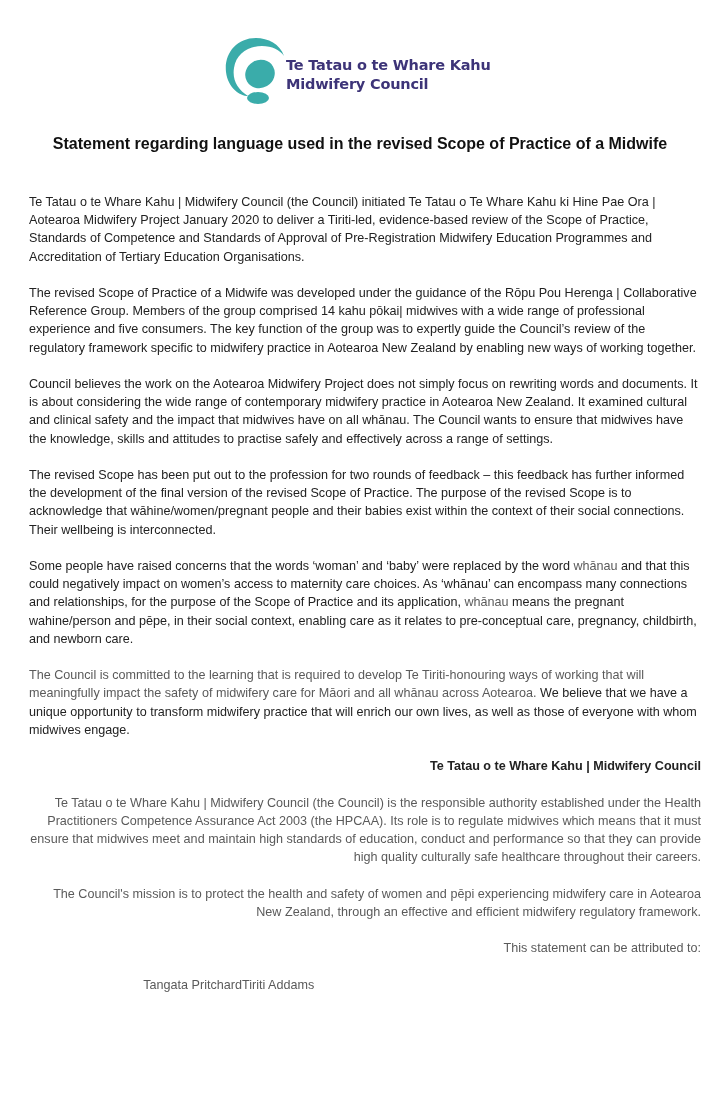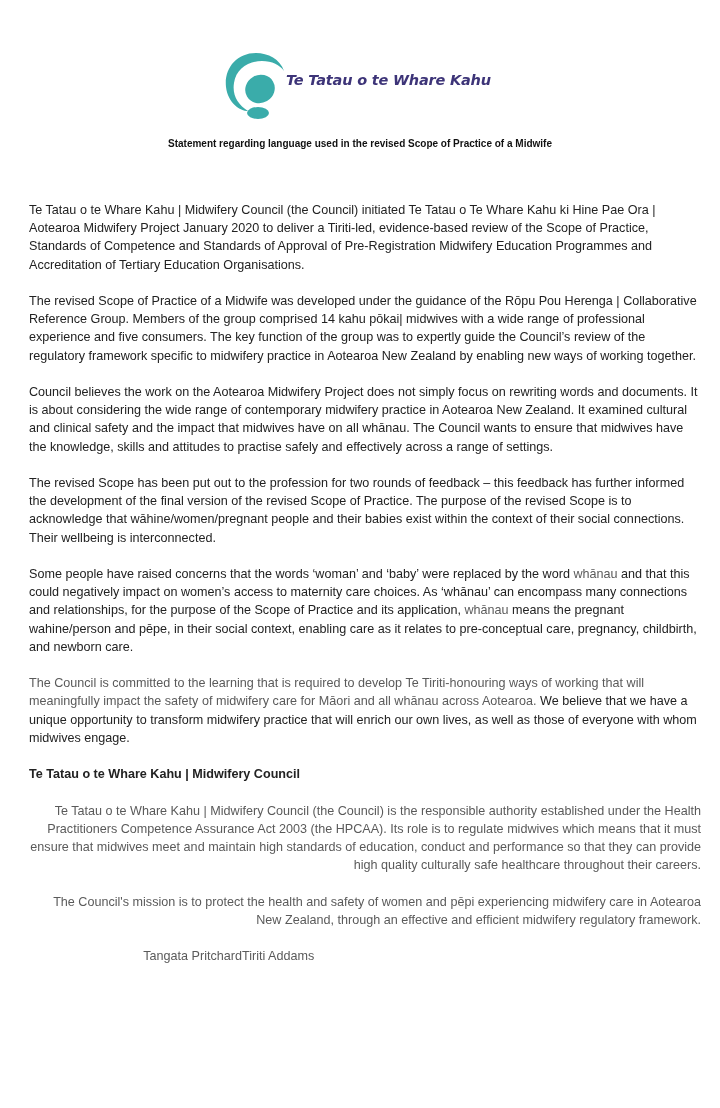--- a/index.html
+++ b/index.html
@@ -1,56 +1,58 @@
 <!DOCTYPE html>
 <html><head>
 <meta charset="utf-8">
 <style>
   html, body { margin: 0; padding: 0; background: #ffffff; }
   body { width: 720px; height: 1108px; position: relative; overflow: hidden;
          font-family: "Liberation Sans", sans-serif; color: #1a1a1a; }
-  .logo { position: absolute; left: 222px; top: 49px; width: 300px; height: 72px; font-style: italic; }
+  .logo { position: absolute; left: 222px; top: 34px; width: 300px; height: 72px; }
   .logo svg { position: absolute; left: 0; top: 0; }
   .logo-text { position: absolute; left: 64px; top: 22px; font-family: "DejaVu Sans", sans-serif;
                font-weight: bold; color: #3d3478; font-size: 14.5px; line-height: 19px; letter-spacing: -0.2px; }
   .title { position: absolute; left: 0; width: 720px; top: 135px; text-align: center;
-           font-weight: bold; font-size: 10px; line-height: 18px; color: #111; }
-  .doc { position: absolute; left: 29px; top: 193px; width: 672px; font-size: 12.6px; line-height: 18.2px; margin-top: 8px; }
+           font-weight: bold; font-size: 16px; line-height: 18px; color: #111; }
+  .doc { position: absolute; left: 29px; top: 193px; width: 672px; font-size: 12.6px; line-height: 18.2px; }
   .doc p { margin: 0 0 18.2px 0; }
   .gray { color: #5a5a5a; text-align: right; }
   .dark { color: #222; }
-  .bold { font-weight: bold; }
+  .bold { font-weight: bold; text-align: right; }
   .sig { display: flex; }
   .sig span:first-child { width: 213px; }
 </style>
 </head>
 <body>
 
 <div class="logo">
   <svg width="64" height="72" viewBox="0 0 64 72">
     <path d="M34 4 C14 4 2 20 4 38 C6 54 18 62 26 62 C16 56 10 46 12 34 C14 20 26 12 40 12 C50 12 58 16 62 22 C58 10 46 4 34 4 Z" fill="#3aacaa"></path>
     <ellipse cx="38" cy="40" rx="15" ry="14" transform="rotate(-30 38 40)" fill="#3aacaa"></ellipse>
     <ellipse cx="36" cy="64" rx="11" ry="6" fill="#3aacaa"></ellipse>
   </svg>
   <div class="logo-text">
     <div>Te Tatau o te Whare Kahu</div>
+    <div>Midwifery Council</div>
   </div>
 </div>
 
 <div class="title">
   <div>Statement regarding language used in the revised Scope of Practice of a Midwife</div>
 </div>
 
 <div class="doc">
   <p class="dark">Te Tatau o te Whare Kahu | Midwifery Council (the Council) initiated Te Tatau o Te Whare Kahu ki Hine Pae Ora | Aotearoa Midwifery Project January 2020 to deliver a Tiriti-led, evidence-based review of the Scope of Practice, Standards of Competence and Standards of Approval of Pre-Registration Midwifery Education Programmes and Accreditation of Tertiary Education Organisations.</p>
   <p class="dark">The revised Scope of Practice of a Midwife was developed under the guidance of the Rōpu Pou Herenga | Collaborative Reference Group. Members of the group comprised 14 kahu pōkai| midwives with a wide range of professional experience and five consumers. The key function of the group was to expertly guide the Council’s review of the regulatory framework specific to midwifery practice in Aotearoa New Zealand by enabling new ways of working together.</p>
   <p class="dark">Council believes the work on the Aotearoa Midwifery Project does not simply focus on rewriting words and documents.  It is about considering the wide range of contemporary midwifery practice in Aotearoa New Zealand. It examined cultural and clinical safety and the impact that midwives have on all whānau. The Council wants to ensure that midwives have the knowledge, skills and attitudes to practise safely and effectively across a range of settings.</p>
   <p class="dark">The revised Scope has been put out to the profession for two rounds of feedback – this feedback has further informed the development of the final version of the revised Scope of Practice. The purpose of the revised Scope is to acknowledge that wāhine/women/pregnant people and their babies exist within the context of their social connections. Their wellbeing is interconnected.</p>
   <p class="dark"><span>Some people have raised concerns that the words ‘woman’ and ‘baby’ were replaced by the word </span><span class="gray">whānau</span><span> and that this could negatively impact on women’s access to maternity care choices.  As ‘whānau’ can encompass many connections and relationships, for the purpose of the Scope of Practice and its application, </span><span class="gray">whānau</span><span> means the pregnant wahine/person and pēpe, in their social context, enabling care as it relates to pre-conceptual care, pregnancy, childbirth, and newborn care.</span></p>
   <p><span class="gray">The Council is committed to the learning that is required to develop Te Tiriti-honouring ways of working that will meaningfully impact the safety of midwifery care for Māori and all whānau across Aotearoa.  </span><span class="dark">We believe that we have a unique opportunity to transform midwifery practice that will enrich our own lives, as well as those of everyone with whom midwives engage.</span></p>
   <p class="dark bold">Te Tatau o te Whare Kahu | Midwifery Council</p>
   <p class="gray">Te Tatau o te Whare Kahu | Midwifery Council (the Council) is the responsible authority established under the Health Practitioners Competence Assurance Act 2003 (the HPCAA). Its role is to regulate midwives which means that it must ensure that midwives meet and maintain high standards of education, conduct and performance so that they can provide high quality culturally safe healthcare throughout their careers.</p>
   <p class="gray">The Council's mission is to protect the health and safety of women and pēpi experiencing midwifery care in Aotearoa New Zealand, through an effective and efficient midwifery regulatory framework.</p>
+  <p class="gray">This statement can be attributed to:</p>
   <p class="sig gray">
     <span>Tangata Pritchard</span>
     <span>Tiriti Addams</span>
   </p>
 </div>
 
 </body></html>

